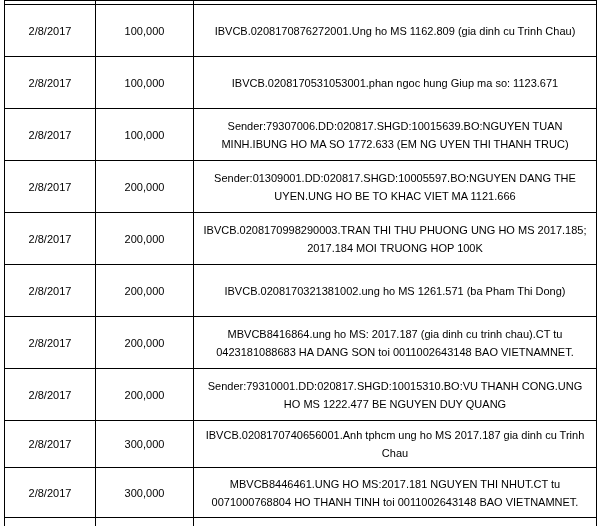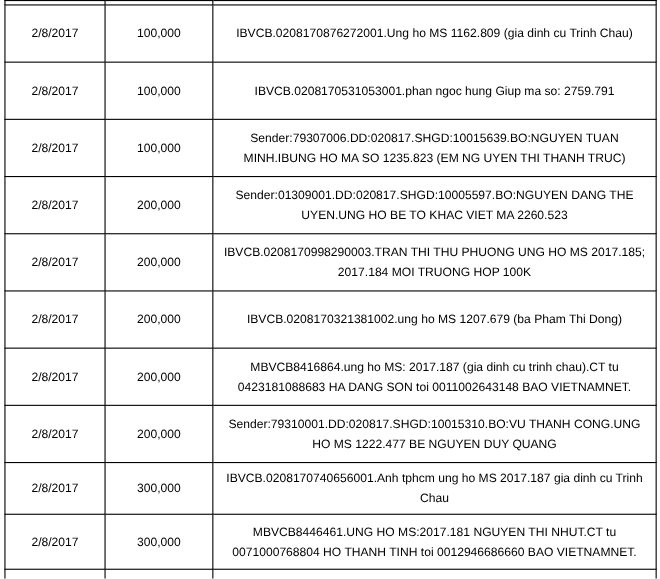--- a/index.html
+++ b/index.html
@@ -69,61 +69,61 @@
     </tr>
 
   <tr class="data-row">
         <td class="cell-date">2/8/2017</td>
         <td class="cell-amount">100,000</td>
         <td class="cell-description">IBVCB.0208170876272001.Ung ho MS 1162.809 (gia dinh cu Trinh Chau)</td>
       </tr>
       <tr class="data-row">
         <td class="cell-date">2/8/2017</td>
         <td class="cell-amount">100,000</td>
-        <td class="cell-description">IBVCB.0208170531053001.phan ngoc hung Giup ma so: 2759.791</td>
+        <td class="cell-description">IBVCB.0208170531053001.phan ngoc hung Giup ma so: 1123.671</td>
       </tr>
       <tr class="data-row">
         <td class="cell-date">2/8/2017</td>
         <td class="cell-amount">100,000</td>
-        <td class="cell-description">Sender:79307006.DD:020817.SHGD:10015639.BO:NGUYEN TUAN MINH.IBUNG HO MA SO 1235.823 (EM NG UYEN THI THANH TRUC)</td>
+        <td class="cell-description">Sender:79307006.DD:020817.SHGD:10015639.BO:NGUYEN TUAN MINH.IBUNG HO MA SO 1772.633 (EM NG UYEN THI THANH TRUC)</td>
       </tr>
       <tr class="data-row">
         <td class="cell-date">2/8/2017</td>
         <td class="cell-amount">200,000</td>
-        <td class="cell-description">Sender:01309001.DD:020817.SHGD:10005597.BO:NGUYEN DANG THE UYEN.UNG HO BE TO KHAC VIET MA 2260.523</td>
+        <td class="cell-description">Sender:01309001.DD:020817.SHGD:10005597.BO:NGUYEN DANG THE UYEN.UNG HO BE TO KHAC VIET MA 1121.666</td>
       </tr>
       <tr class="data-row">
         <td class="cell-date">2/8/2017</td>
         <td class="cell-amount">200,000</td>
         <td class="cell-description">IBVCB.0208170998290003.TRAN THI THU PHUONG UNG HO MS 2017.185; 2017.184 MOI TRUONG HOP 100K</td>
       </tr>
       <tr class="data-row">
         <td class="cell-date">2/8/2017</td>
         <td class="cell-amount">200,000</td>
-        <td class="cell-description">IBVCB.0208170321381002.ung ho MS 1207.679 (ba Pham Thi Dong)</td>
+        <td class="cell-description">IBVCB.0208170321381002.ung ho MS 1261.571 (ba Pham Thi Dong)</td>
       </tr>
       <tr class="data-row">
         <td class="cell-date">2/8/2017</td>
         <td class="cell-amount">200,000</td>
         <td class="cell-description">MBVCB8416864.ung ho MS: 2017.187 (gia dinh cu trinh chau).CT tu 0423181088683 HA DANG SON toi 0011002643148 BAO VIETNAMNET.</td>
       </tr>
       <tr class="data-row">
         <td class="cell-date">2/8/2017</td>
         <td class="cell-amount">200,000</td>
         <td class="cell-description">Sender:79310001.DD:020817.SHGD:10015310.BO:VU THANH CONG.UNG HO MS 1222.477 BE NGUYEN DUY QUANG</td>
       </tr>
       <tr class="data-row">
         <td class="cell-date">2/8/2017</td>
         <td class="cell-amount">300,000</td>
         <td class="cell-description">IBVCB.0208170740656001.Anh tphcm ung ho MS 2017.187 gia dinh cu Trinh Chau</td>
       </tr>
       <tr class="data-row">
         <td class="cell-date">2/8/2017</td>
         <td class="cell-amount">300,000</td>
-        <td class="cell-description">MBVCB8446461.UNG HO MS:2017.181 NGUYEN THI NHUT.CT tu 0071000768804 HO THANH TINH toi 0012946686660 BAO VIETNAMNET.</td>
+        <td class="cell-description">MBVCB8446461.UNG HO MS:2017.181 NGUYEN THI NHUT.CT tu 0071000768804 HO THANH TINH toi 0011002643148 BAO VIETNAMNET.</td>
       </tr>
     </tbody>
   <tfoot>
     <tr class="partial-bottom">
       <td></td>
       <td></td>
       <td></td>
     </tr>
   </tfoot>
 </table>

